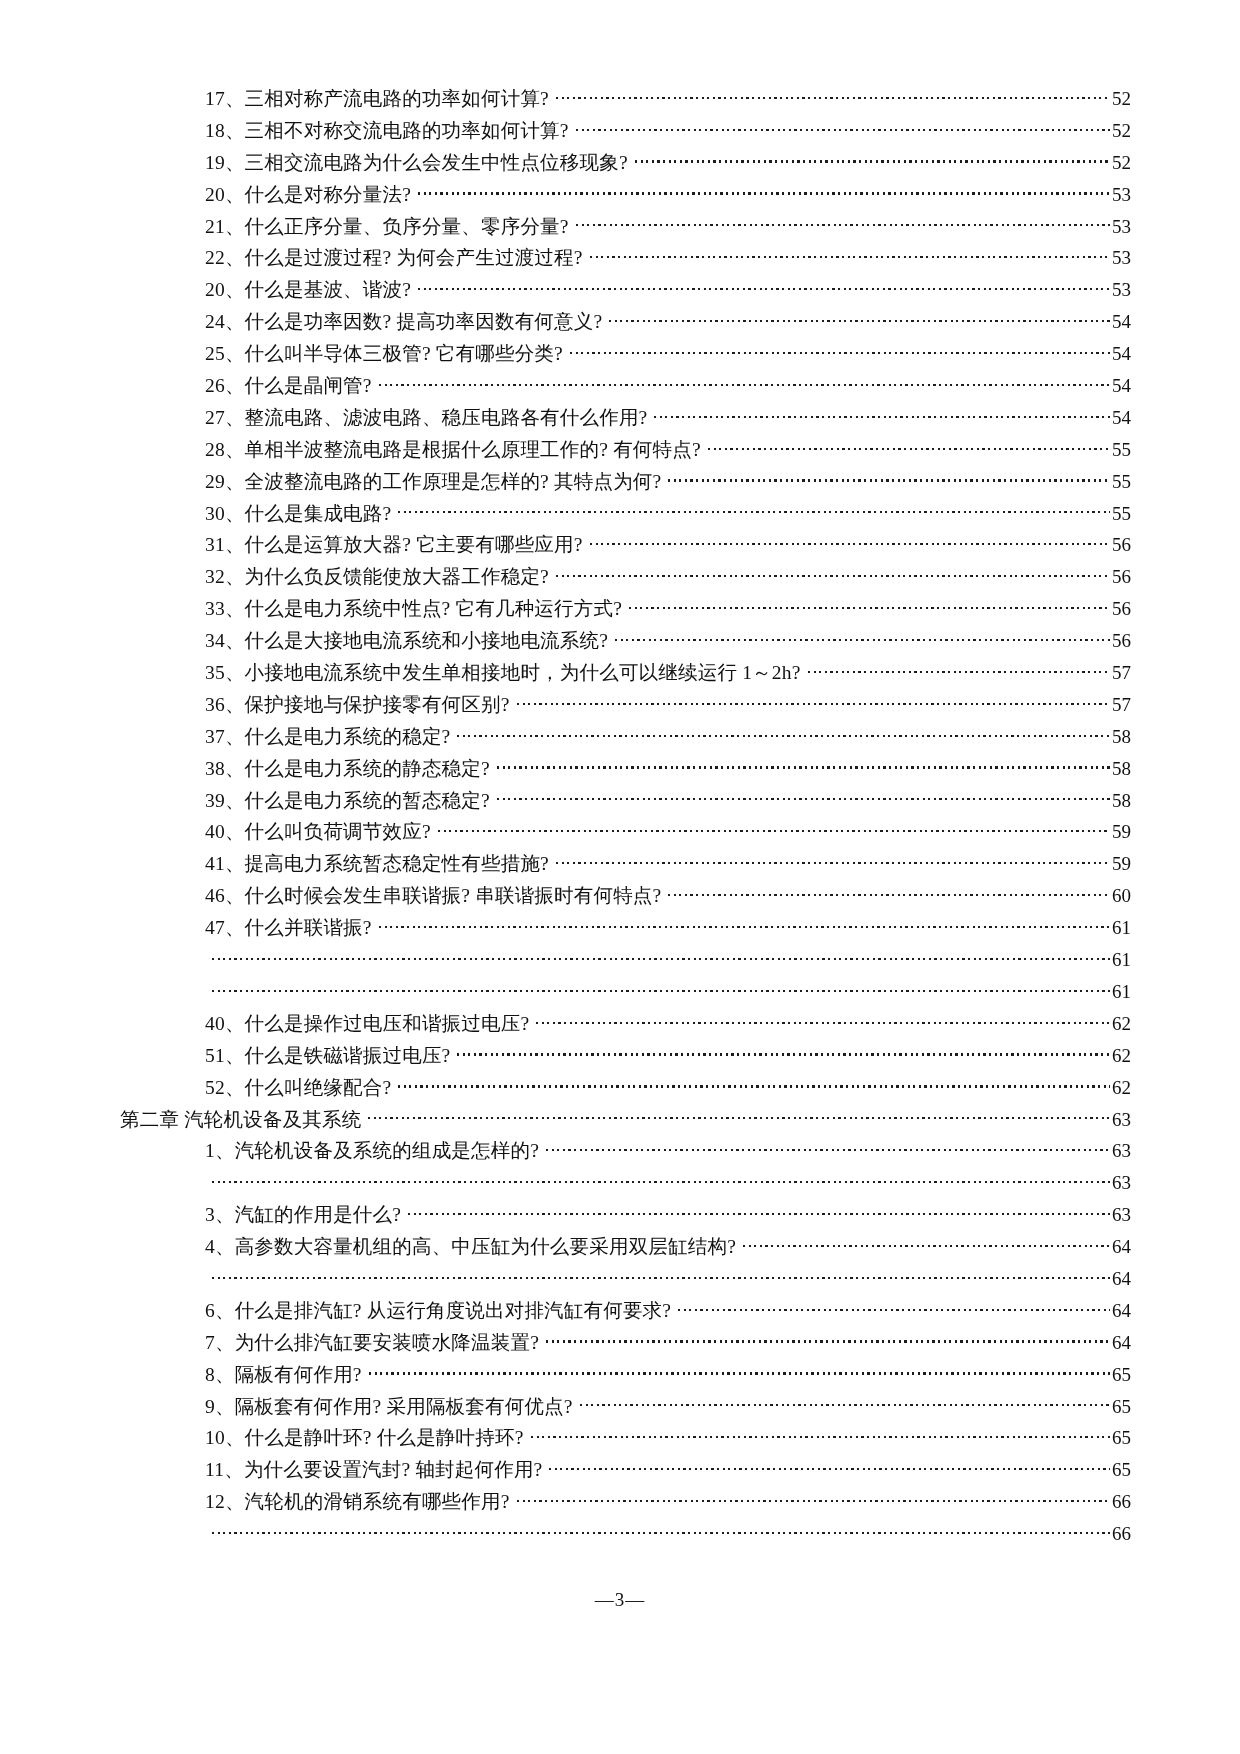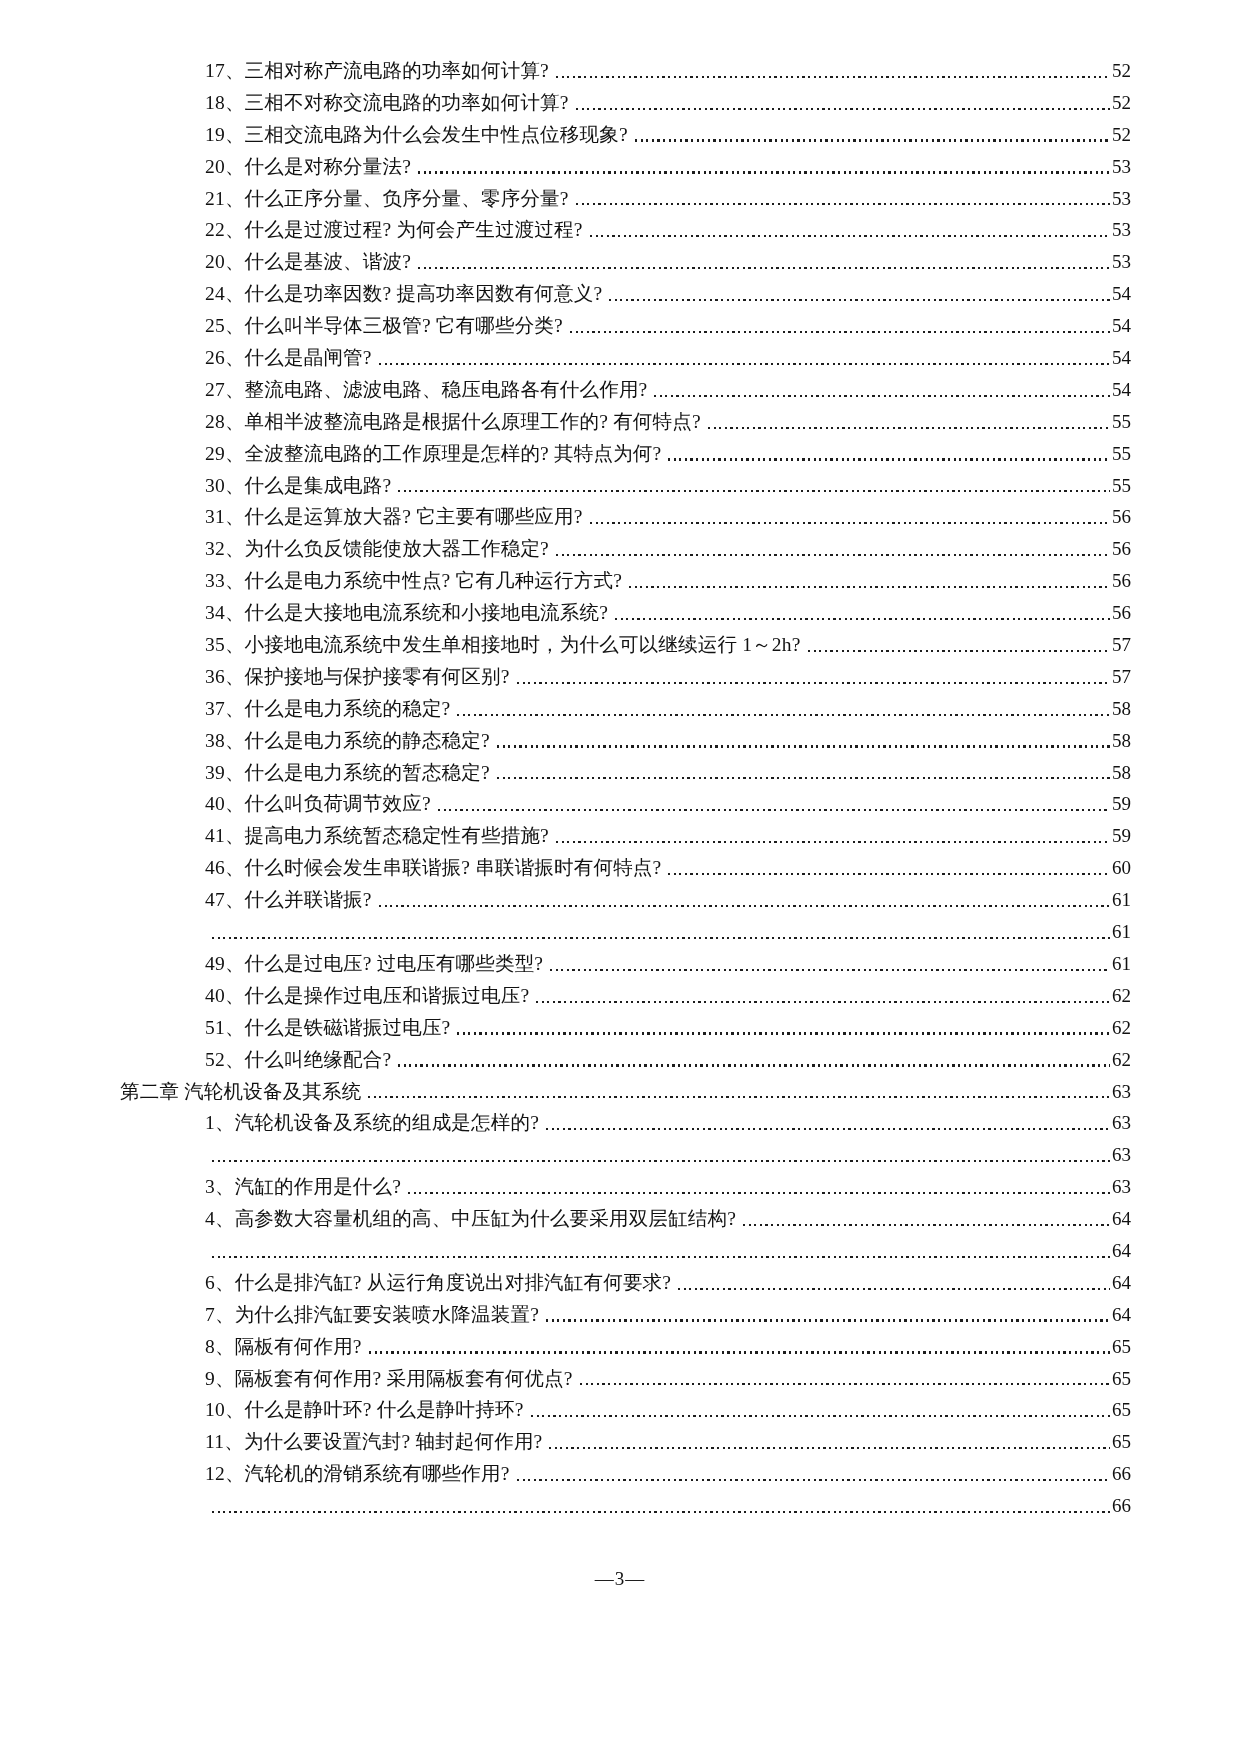--- a/index.html
+++ b/index.html
@@ -10,21 +10,21 @@
   .page {
     position: relative;
     width: 1240px;
     height: 1754px;
     background: #ffffff;
     overflow: hidden;
     font-family: "Liberation Serif", "DejaVu Serif", serif;
     color: #111111;
   }
   .toc {
-    padding: 55px 109px 0 120px; 
+    padding: 76px 109px 0 120px; 
     text-align: center;
   }
   .row {
     display: flex;
     align-items: baseline;
     height: 31.9px;
     font-size: 19.5px;
     line-height: 31.9px;
     white-space: nowrap;
   }
@@ -43,20 +43,21 @@
     margin: 0 2px 9px 7px;
     background-image: repeating-linear-gradient(
       to right,
       #1c1c1c 0px, #1c1c1c 2.2px,
       transparent 2.2px, transparent 5.6px
     );
   }
   .row .p {
     flex: 0 0 auto;
     font-size: 19px;
+    margin-top: 7px;
   }
   .footer {
     margin-top: 46px;
     text-align: center;
     font-size: 19px;
     letter-spacing: 1px;
   }
 </style>
 </head>
 <body>
@@ -196,21 +197,20 @@
       <div class="row indent">
         <span class="t">47、什么并联谐振?</span>
         <span class="leader"></span>
         <span class="p">61</span>
       </div>
       <div class="row indent">
         <span class="leader"></span>
         <span class="p">61</span>
       </div>
       <div class="row indent">
-        <span class="t">49、什么是过电压? 过电压有哪些类型?</span>
         <span class="leader"></span>
         <span class="p">61</span>
       </div>
       <div class="row indent">
         <span class="t">40、什么是操作过电压和谐振过电压?</span>
         <span class="leader"></span>
         <span class="p">62</span>
       </div>
       <div class="row indent">
         <span class="t">51、什么是铁磁谐振过电压?</span>

